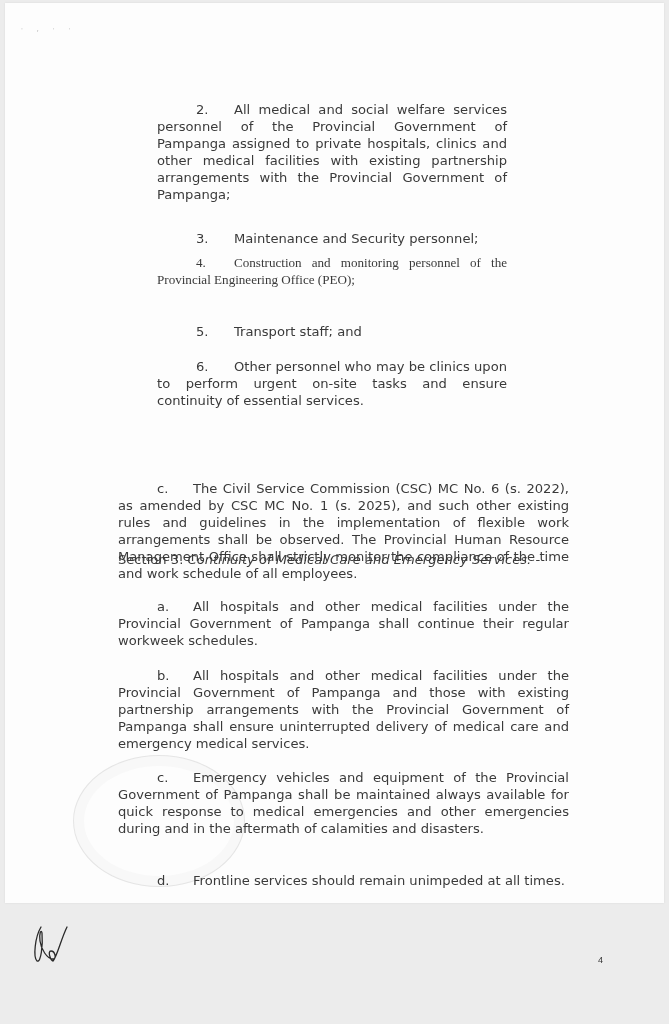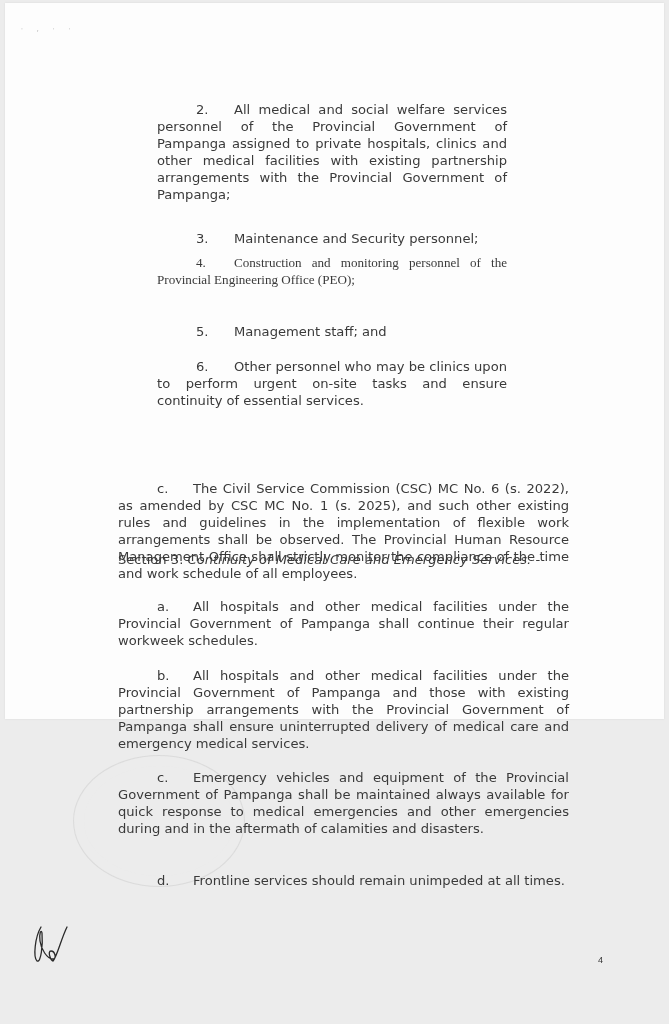--- a/index.html
+++ b/index.html
@@ -13,21 +13,21 @@
       position: relative;
       overflow: hidden;
       font-family: "DejaVu Sans", "Liberation Sans", sans-serif;
       color: #3a3a3a;
     }
     .page {
       position: absolute;
       left: 5px;
       top: 3px;
       width: 659px;
-      height: 716px;
+      height: 900px;
       background: #fdfdfd;
       box-shadow: 0 0 2px rgba(0,0,0,0.08);
     }
     .specks {
       position: absolute;
       top: 22px;
       left: 16px;
       font-size: 6px;
       color: #9a9a9a;
       letter-spacing: 6px;
@@ -101,21 +101,21 @@
 
   <div class="block indented para-first" style="top:217px;margin-top:10px;">
     <span class="num">3.</span><span>Maintenance and Security personnel;</span>
   </div>
 
   <div class="block indented para-first" style="top:251px;font-family:Liberation Serif, serif;">
     <span class="num">4.</span><span>Construction and monitoring personnel of the Provincial Engineering Office (PEO);</span>
   </div>
 
   <div class="block indented para-first" style="top:320px;">
-    <span class="num">5.</span><span>Management staff; and</span>
+    <span class="num">5.</span><span>Transport staff; and</span>
   </div>
 
   <div class="block indented para-first" style="top:355px;">
     <span class="num">6.</span><span>Other personnel who may be clinics upon to perform urgent on-site tasks and ensure continuity of essential services.</span>
   </div>
 
   <div class="block wide para-first" style="top:453px;margin-top:24px;">
     <span class="letter">c.</span><span>The Civil Service Commission (CSC) MC No. 6 (s. 2022), as amended by CSC MC No. 1 (s. 2025), and such other existing rules and guidelines in the implementation of flexible work arrangements shall be observed. The Provincial Human Resource Management Office shall strictly monitor the compliance of the time and work schedule of all employees.</span>
   </div>
 

